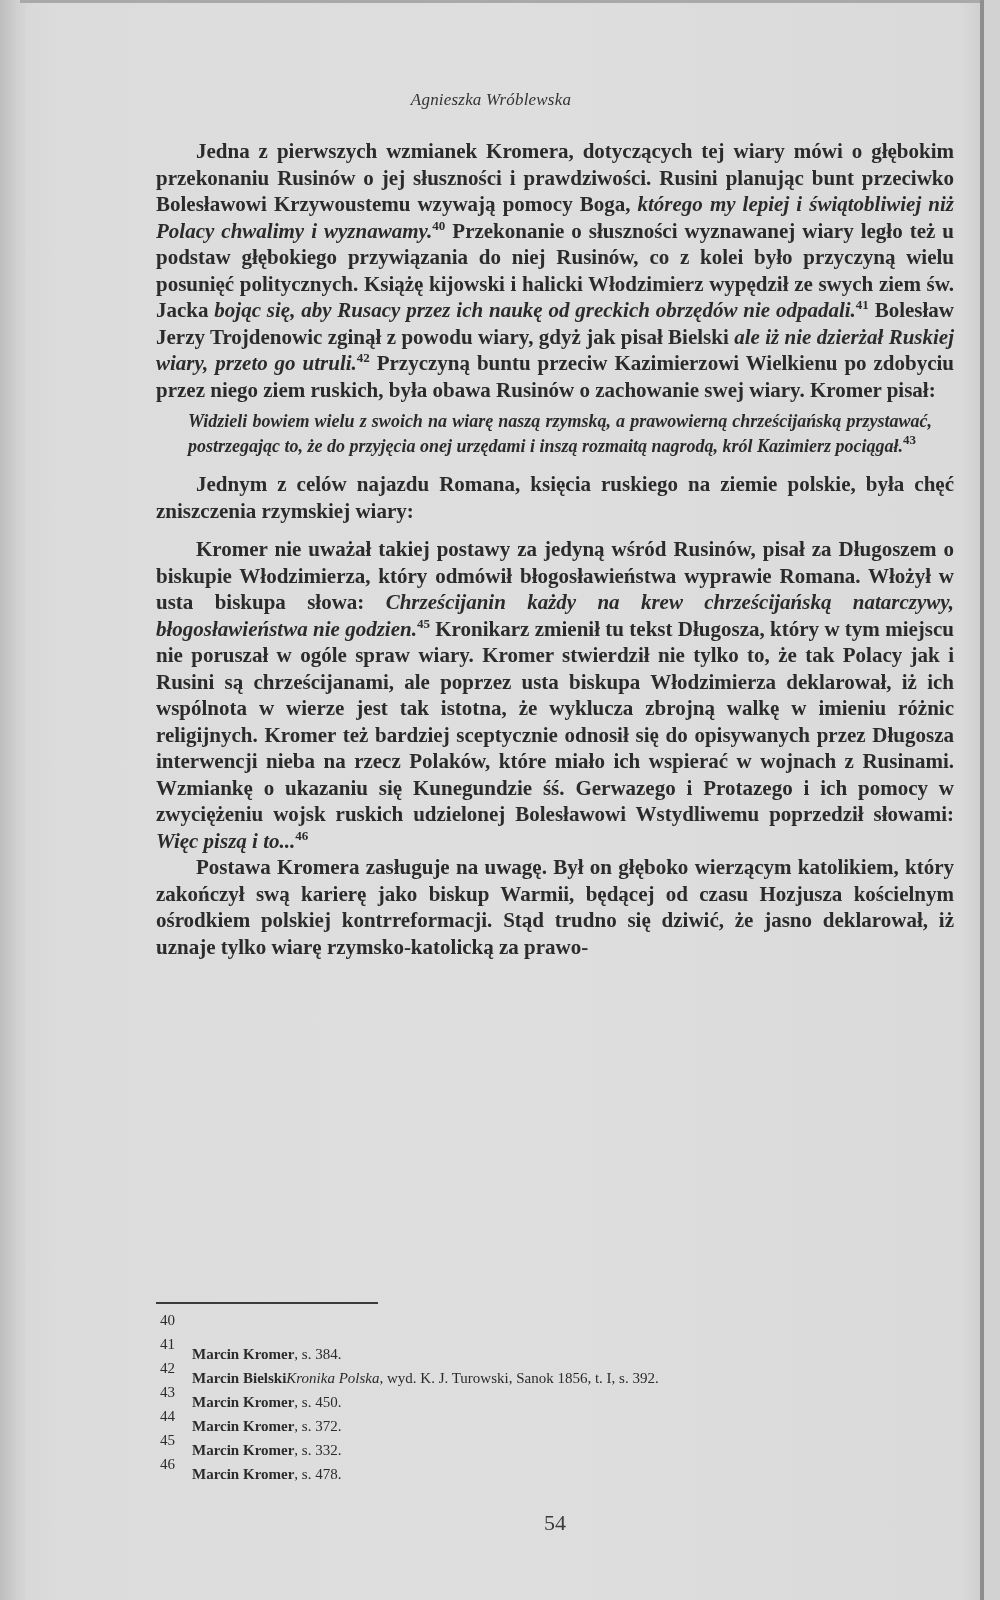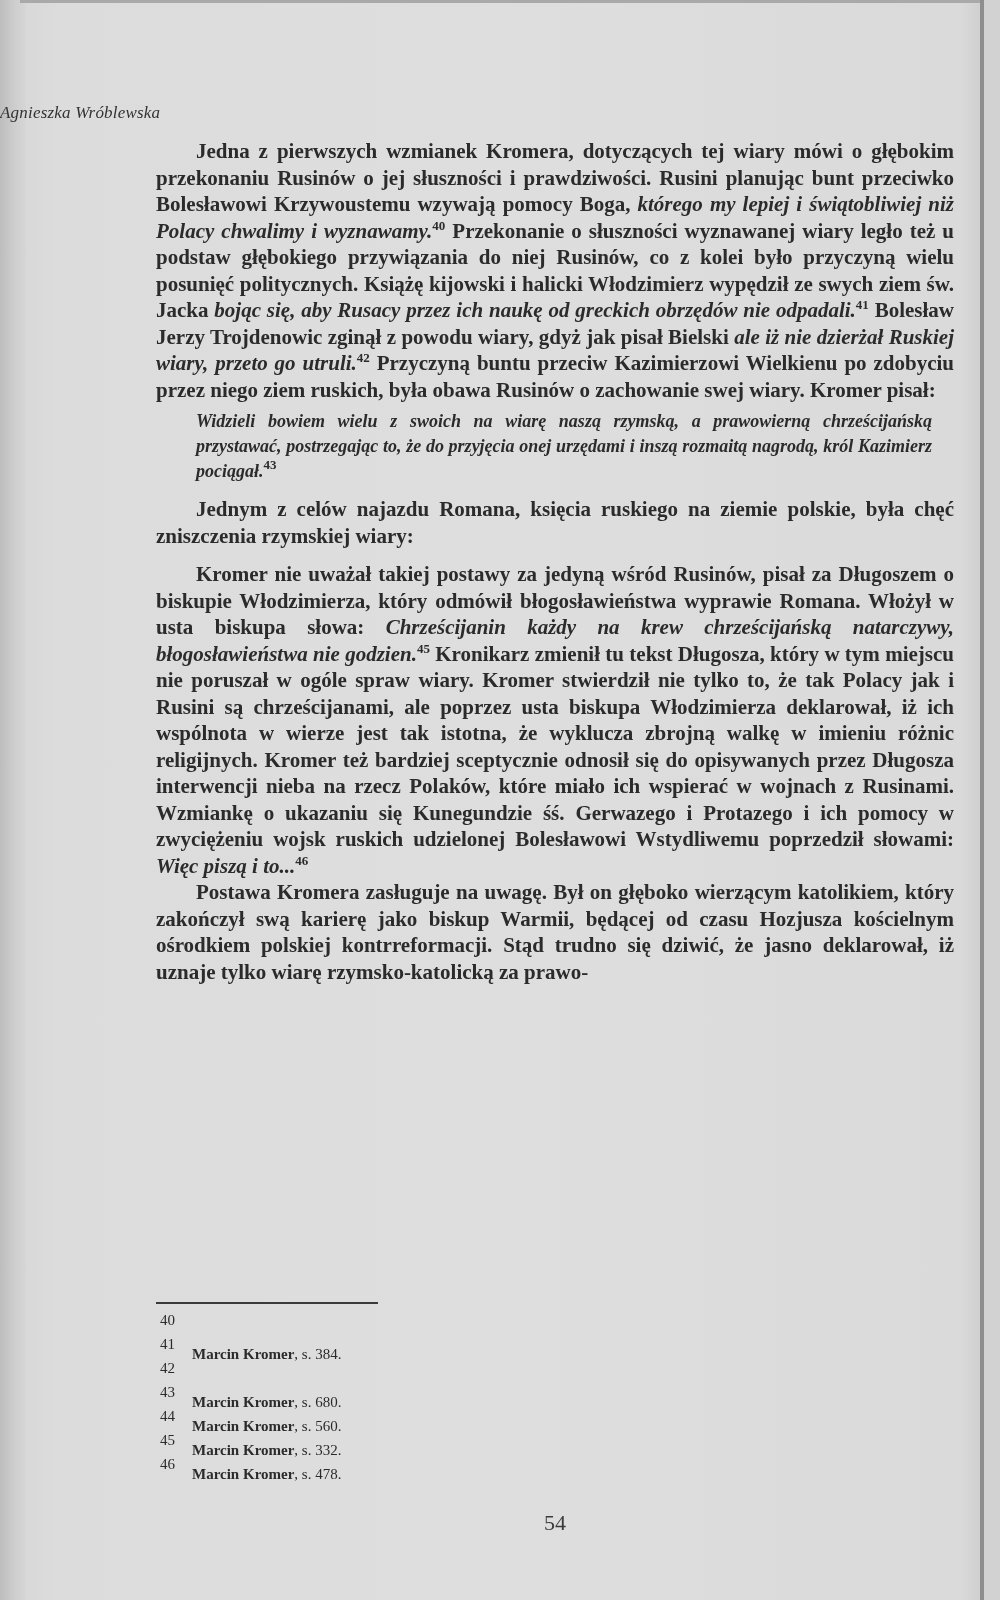--- a/index.html
+++ b/index.html
@@ -50,24 +50,24 @@
     .right-strip {
       position: absolute;
       left: 984px;
       top: 0;
       width: 16px;
       height: 1600px;
       background: #d2d2d2;
     }
     .running-head {
       position: absolute;
-      top: 103px;
+      top: 90px;
       left: 0;
       width: 982px;
-      text-align: left;
+      text-align: center;
       font-style: italic;
       font-size: 17px;
       letter-spacing: 0.2px;
       color: #333;
     }
     .body-text {
       position: absolute;
       left: 156px;
       top: 138px;
       width: 798px;
@@ -77,21 +77,21 @@
       font-weight: bold;
     }
     .body-text p {
       margin: 0;
       text-indent: 0;
     }
     .body-text p.indent {
       text-indent: 40px;
     }
     .body-text .quote {
-      margin: 6px 22px 6px 40px;
+      margin: 6px 22px 6px 32px;
       font-size: 18px;
       line-height: 25px;
       font-style: italic;
       text-align: justify;
     }
     .body-text p.after-quote {
       margin-top: 12px;
     }
     sup {
       font-size: 13px;
@@ -167,28 +167,29 @@
   <div class="footnotes">
     <div class="footnote">
       <span class="fn-num">40</span>
     </div>
     <div class="footnote">
       <span class="fn-num">41</span>
       <span class="fn-text"><span class="author">Marcin Kromer</span><em></em><span>, s. 384.</span></span>
     </div>
     <div class="footnote">
       <span class="fn-num">42</span>
+      <span class="fn-text"><span class="author">Marcin Bielski</span><em>Kronika Polska</em><span>, wyd. K. J. Turowski, Sanok 1856, t. I, s. 392.</span></span>
     </div>
     <div class="footnote">
       <span class="fn-num">43</span>
-      <span class="fn-text"><span class="author">Marcin Kromer</span><em></em><span>, s. 680.</span></span>
+      <span class="fn-text"><span class="author">Marcin Kromer</span><em></em><span>, s. 450.</span></span>
     </div>
     <div class="footnote">
       <span class="fn-num">44</span>
-      <span class="fn-text"><span class="author">Marcin Kromer</span><em></em><span>, s. 560.</span></span>
+      <span class="fn-text"><span class="author">Marcin Kromer</span><em></em><span>, s. 372.</span></span>
     </div>
     <div class="footnote">
       <span class="fn-num">45</span>
       <span class="fn-text"><span class="author">Marcin Kromer</span><em></em><span>, s. 332.</span></span>
     </div>
     <div class="footnote">
       <span class="fn-num">46</span>
       <span class="fn-text"><span class="author">Marcin Kromer</span><em></em><span>, s. 478.</span></span>
     </div>
   </div>

